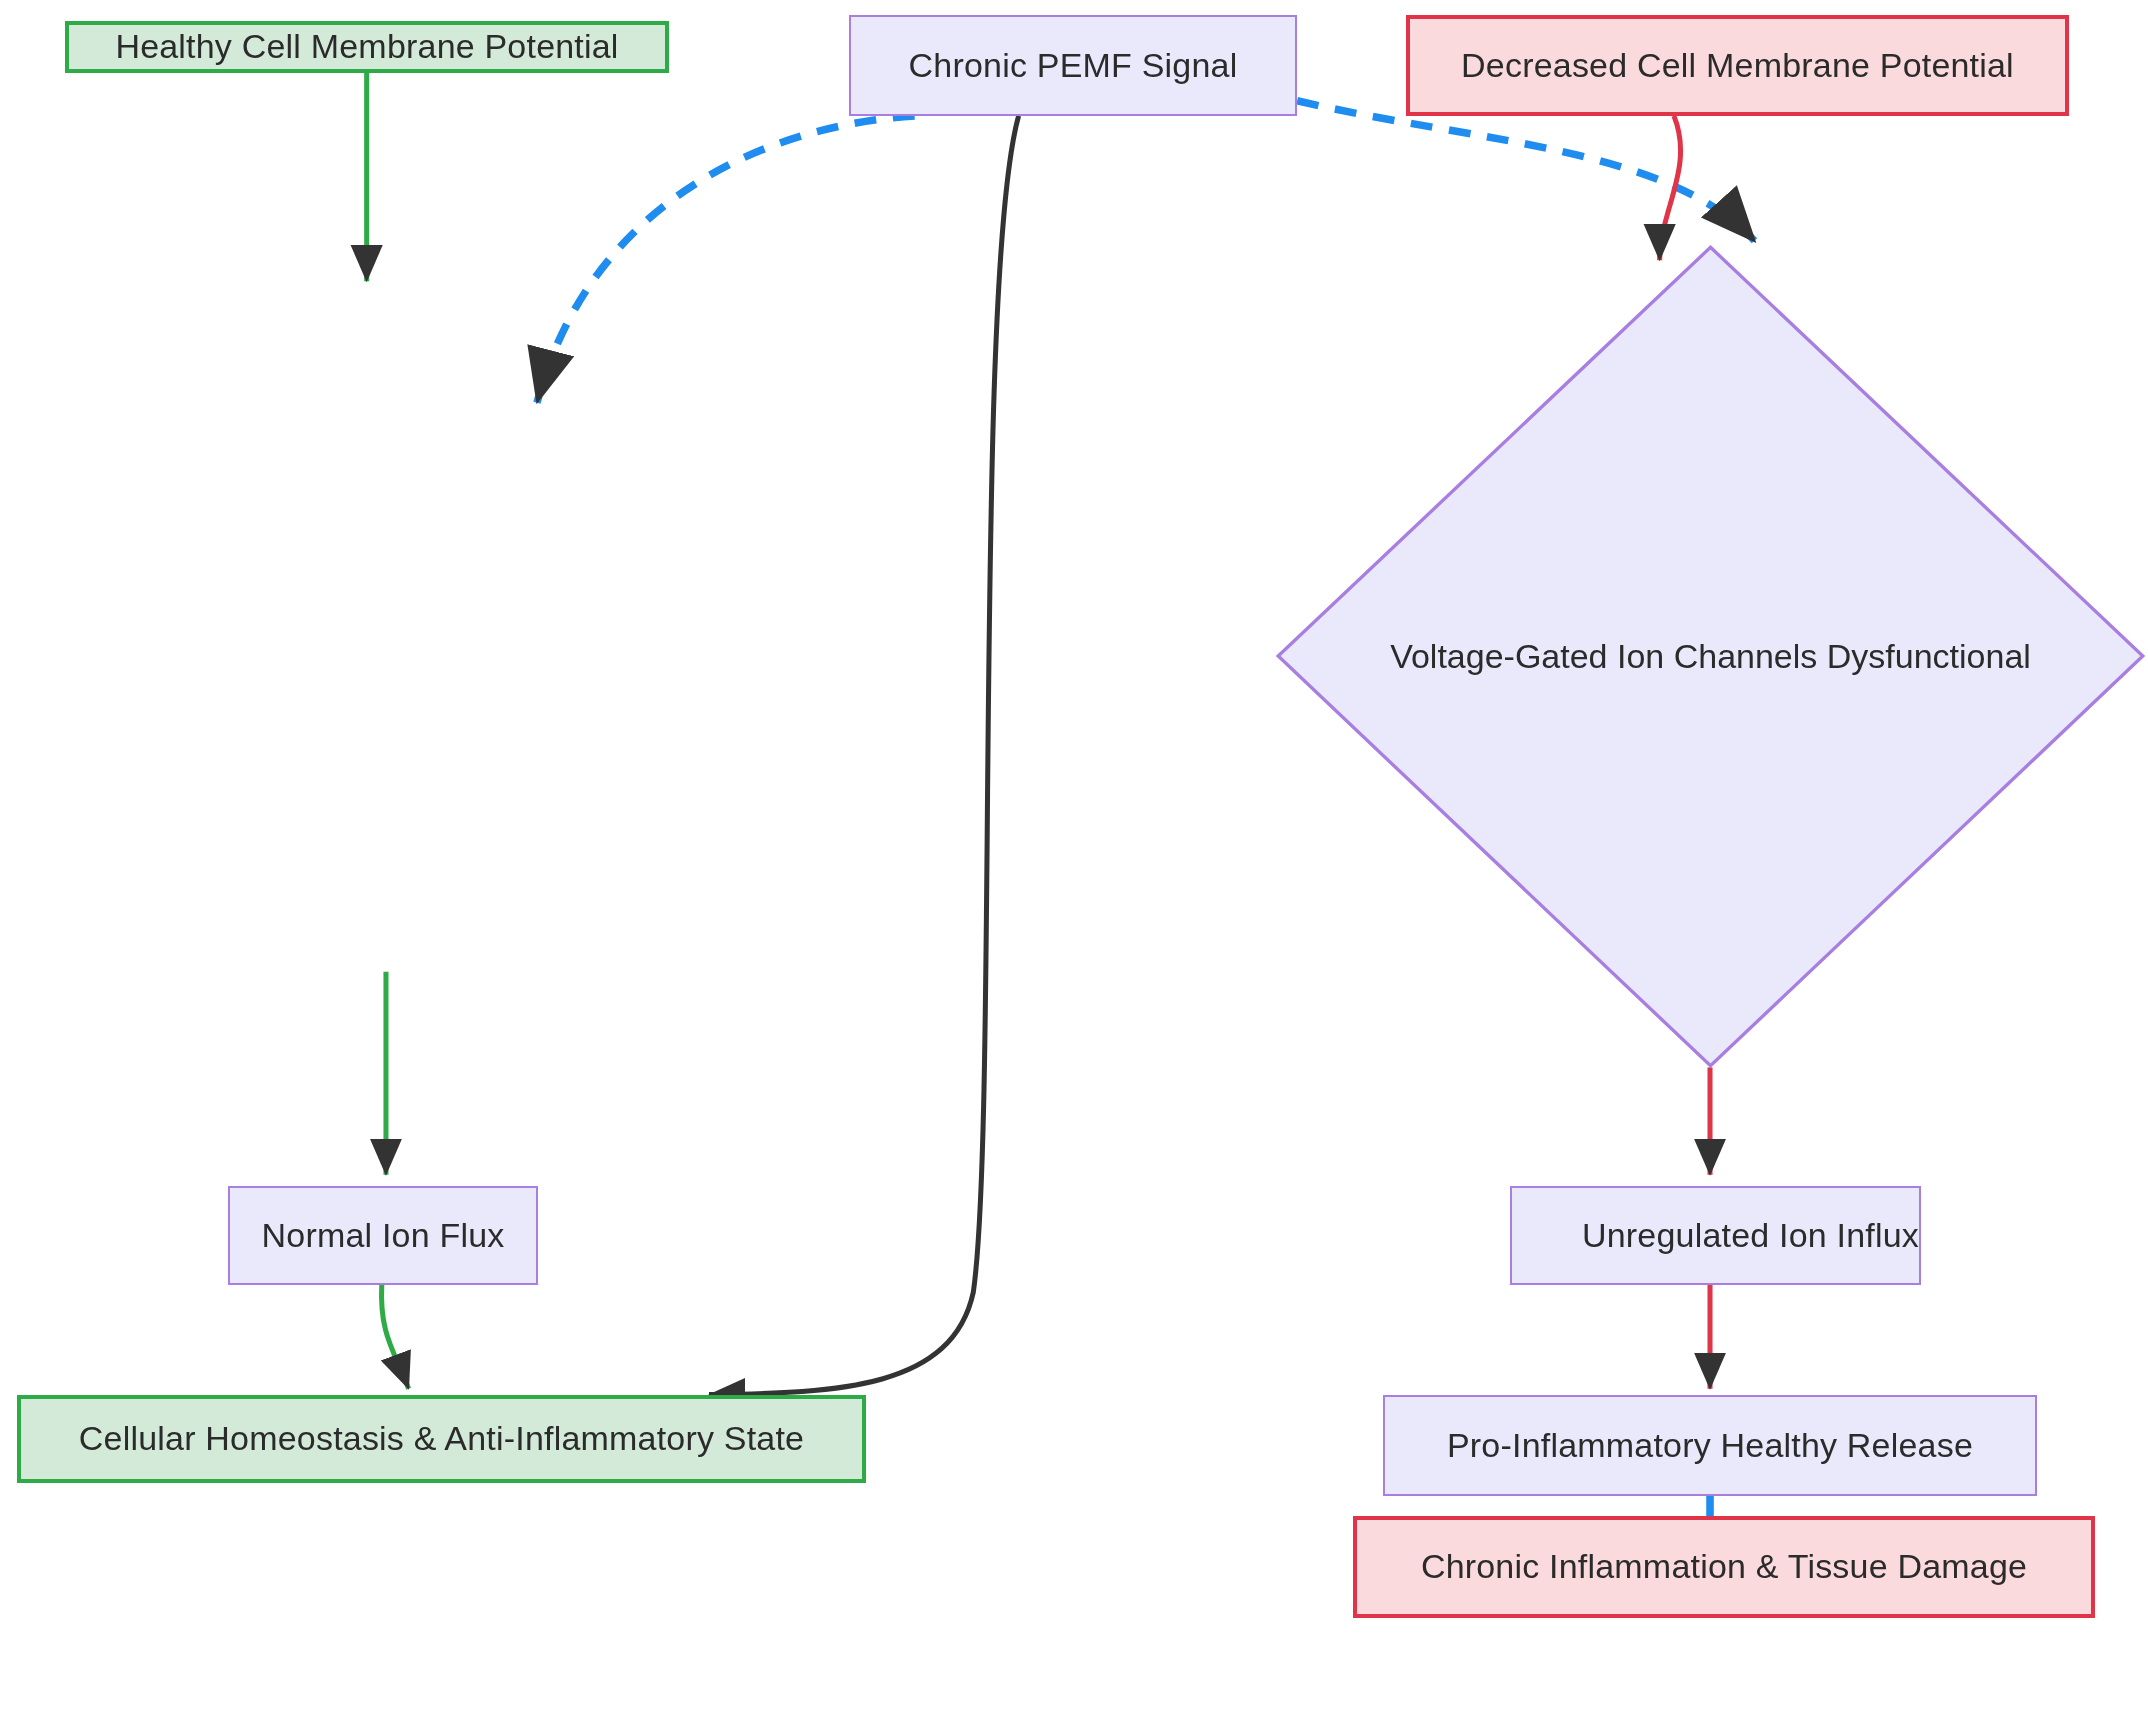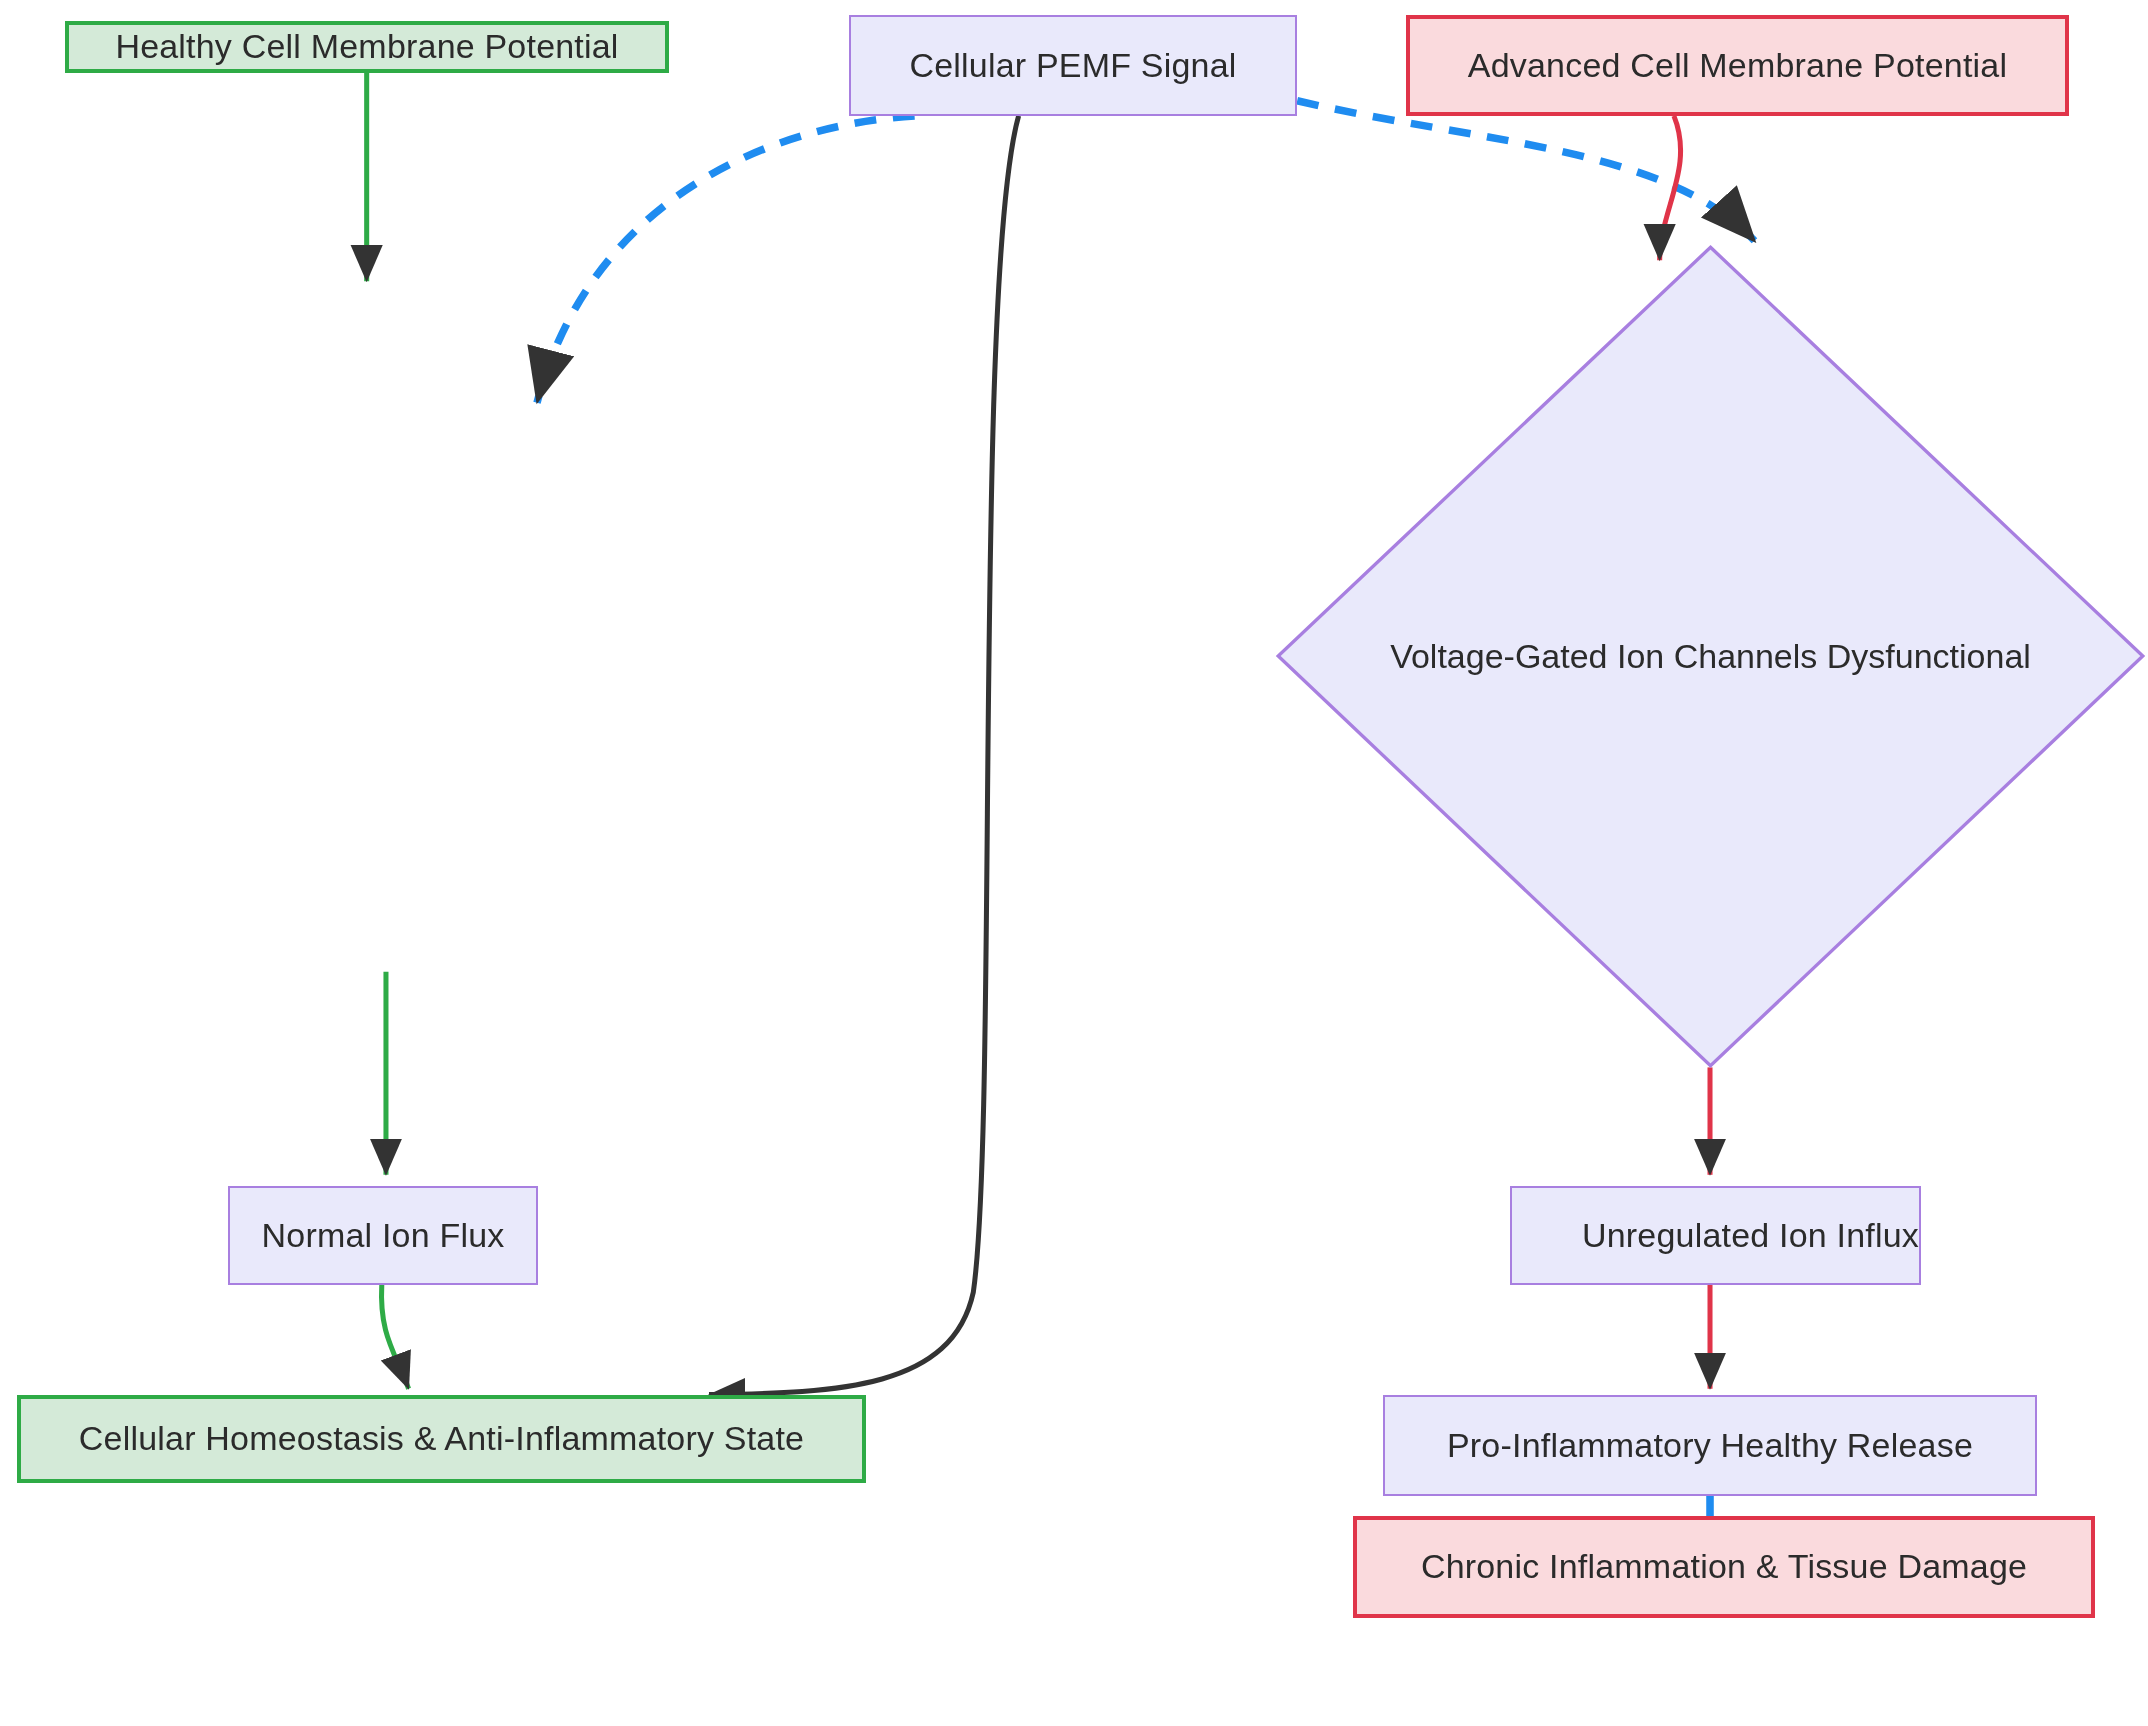--- a/index.html
+++ b/index.html
@@ -104,25 +104,25 @@
     <path d="M 2038,1531 L 2038,1655" fill="none" stroke="#e03449" stroke-width="6" marker-end="url(#arrow-dark)"></path>
 
     <path d="M 2038,1782 L 2038,1905" fill="none" stroke="#1f8cf0" stroke-width="9" stroke-dasharray="26 20" marker-end="url(#arrow-dark)"></path>
   </svg>
 
   <div class="node rect node-green" style="left:65px; top:21px; width:604px; height:52px;">
     <span>Healthy Cell Membrane Potential</span>
   </div>
 
   <div class="node rect node-purple" style="left:849px; top:15px; width:448px; height:101px;">
-    <span>Cellular PEMF Signal</span>
+    <span>Chronic PEMF Signal</span>
   </div>
 
   <div class="node rect node-red" style="left:1406px; top:15px; width:663px; height:101px;">
-    <span>Advanced Cell Membrane Potential</span>
+    <span>Decreased Cell Membrane Potential</span>
   </div>
 
 
   <div class="diamond-wrap" style="left:1274px; top:243px; width:873px; height:827px;">
     <svg width="873" height="827" viewBox="0 0 1040 985">
       <polygon points="520,5 1035,492 520,980 5,492" fill="#e9e9fb" stroke="#a87fe0" stroke-width="4"></polygon>
     </svg>
     <div class="diamond-label">
       <span>Voltage-Gated Ion Channels Dysfunctional</span>
     </div>

